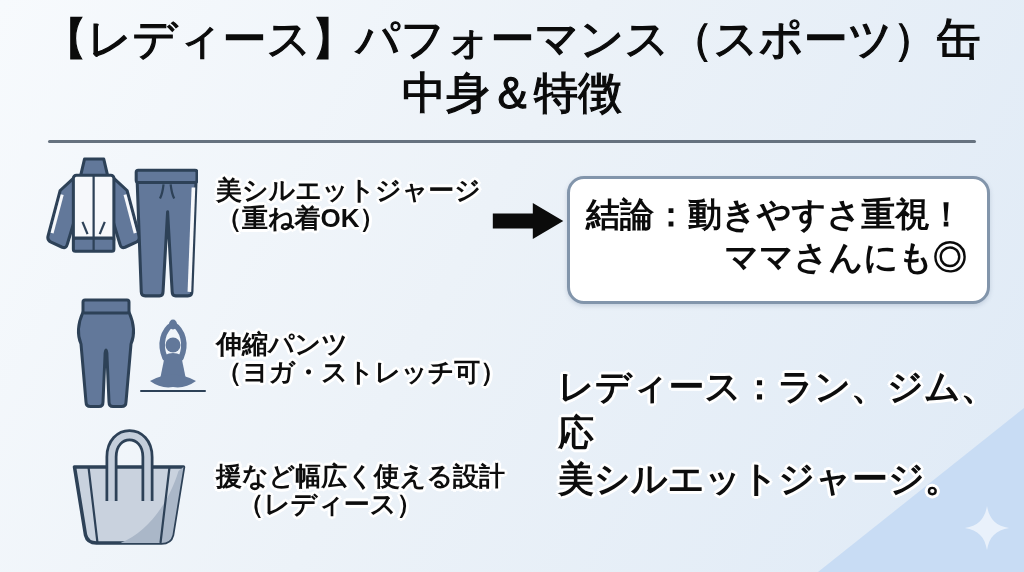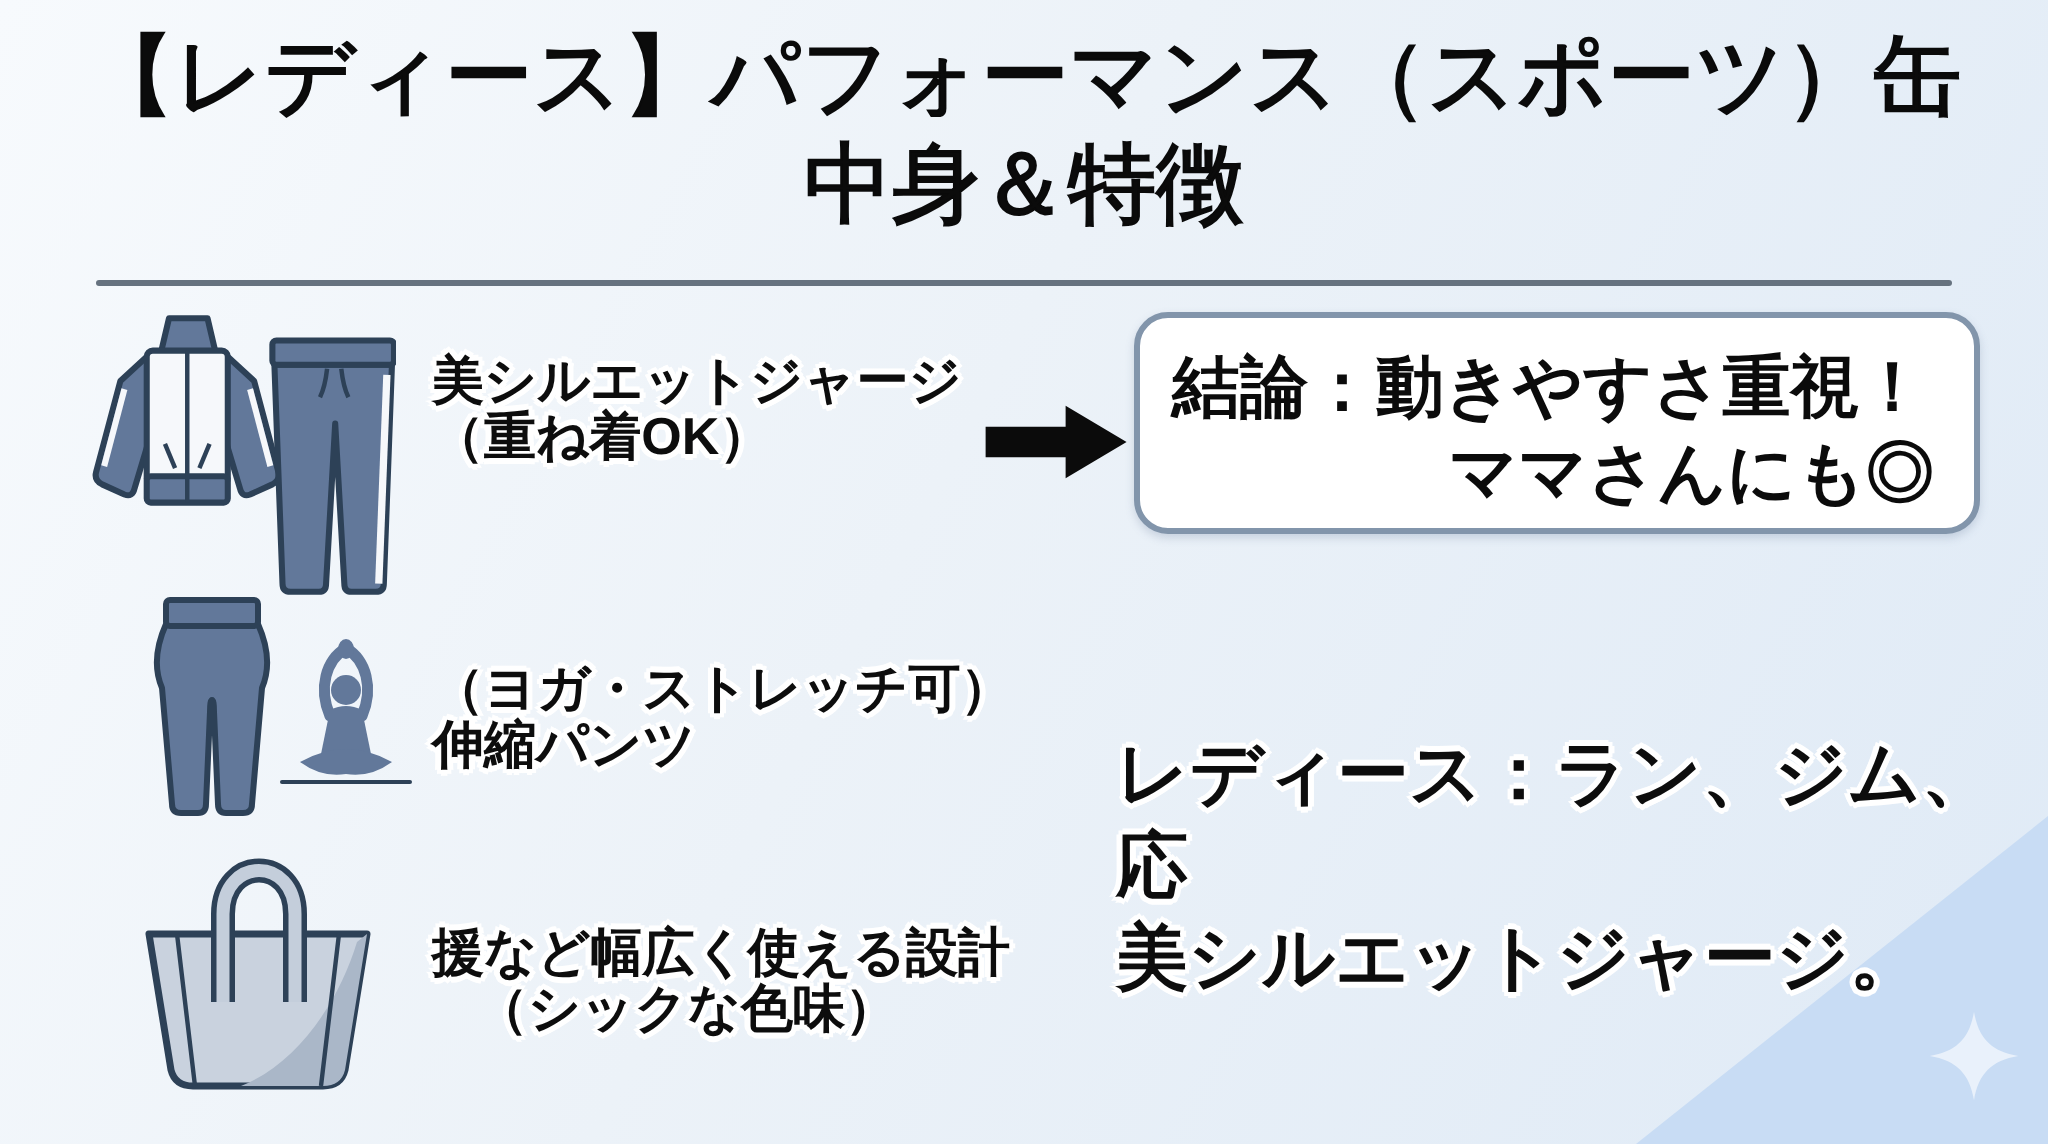--- a/index.html
+++ b/index.html
@@ -34,21 +34,21 @@
   .item-text-2{left:216px;top:330px;width:330px;}
   .item-text-3{left:216px;top:462px;width:320px;}
   .indent{margin-left:22px;}
   .illus{position:absolute;}
   .illus-tracksuit{left:46px;top:156px;width:152px;height:144px;}
   .illus-leggings{left:71px;top:298px;width:70px;height:113px;}
   .illus-yoga{left:138px;top:318px;width:70px;height:76px;}
   .illus-tote{left:65px;top:419px;width:128px;height:128px;}
   .arrow{position:absolute;left:491px;top:201px;width:76px;height:40px;}
   .conclusion-box{
-    position:absolute;left:567px;top:156px;width:423px;height:111px;
+    position:absolute;left:567px;top:176px;width:423px;height:128px;
     background:#ffffff;border:3px solid #8295ab;border-radius:17px;
     box-sizing:border-box;box-shadow:0 2px 4px rgba(100,120,150,.25);
     padding:13px 14px 0 16px;
   }
   .conclusion-line{font-size:34px;line-height:44px;font-weight:800;white-space:nowrap;}
   .conclusion-line-2{text-align:right;padding-right:6px;font-family:Liberation Serif, serif;}
   .pro-note{
     position:absolute;left:558px;top:364px;width:460px;
     font-size:36px;line-height:46px;
   }
@@ -111,34 +111,34 @@
   </svg>
   <svg class="illus illus-yoga" viewBox="0 0 70 76">
     <path d="M27,40 C21,26 25,12 35,6 M43,40 C49,26 45,12 35,6" stroke="#62789a" stroke-width="5.5" stroke-linecap="round" fill="none"></path>
     <ellipse cx="35" cy="6.5" rx="4" ry="5" fill="#62789a"></ellipse>
     <circle cx="35" cy="27" r="7.5" fill="#62789a"></circle>
     <path d="M27,37 Q35,33 43,37 L47.5,59 Q35,65 22.5,59 Z" fill="#62789a"></path>
     <path d="M12,63 Q35,50 58,63 Q47,71 35,69 Q23,71 12,63 Z" fill="#62789a"></path>
     <path d="M3,73 L67,73" stroke="#2d4157" stroke-width="2" stroke-linecap="round"></path>
   </svg>
   <div class="item-text item-text-2 outlined">
+    <div>伸縮パンツ</div>
     <div>（ヨガ・ストレッチ可）</div>
-    <div>伸縮パンツ</div>
   </div>
 
   <div class="pro-note outlined">
     <div>レディース：ラン、ジム、応</div>
     <div>美シルエットジャージ。</div>
   </div>
 
   <svg class="illus illus-tote" viewBox="0 0 125 128">
     <path d="M8,48 L117,48 L106,116 Q104,124 95,124 L30,124 Q21,124 19,116 Z" fill="#c9d2de" stroke="#2d4157" stroke-width="3.5" stroke-linejoin="round"></path>
     <path d="M117,48 L106,116 Q104,124 95,124 L54,124 C82,113 103,82 112,52 Z" fill="#aab7c8"></path>
     <path d="M22,48 L31,124 M103,48 L94,124" stroke="#2d4157" stroke-width="2.2" fill="none"></path>
     <path d="M45,82 L45,38 C45,9 81,9 81,38 L81,82" fill="none" stroke="#2d4157" stroke-width="12"></path>
     <path d="M45,82 L45,38 C45,9 81,9 81,38 L81,82" fill="none" stroke="#c4cedb" stroke-width="6.5"></path>
   </svg>
   <div class="item-text item-text-3 outlined">
     <div>援など幅広く使える設計</div>
-    <div class="indent">（シックな色味）</div>
+    <div class="indent">（レディース）</div>
   </div>
 
 </div>
 
 </body></html>

